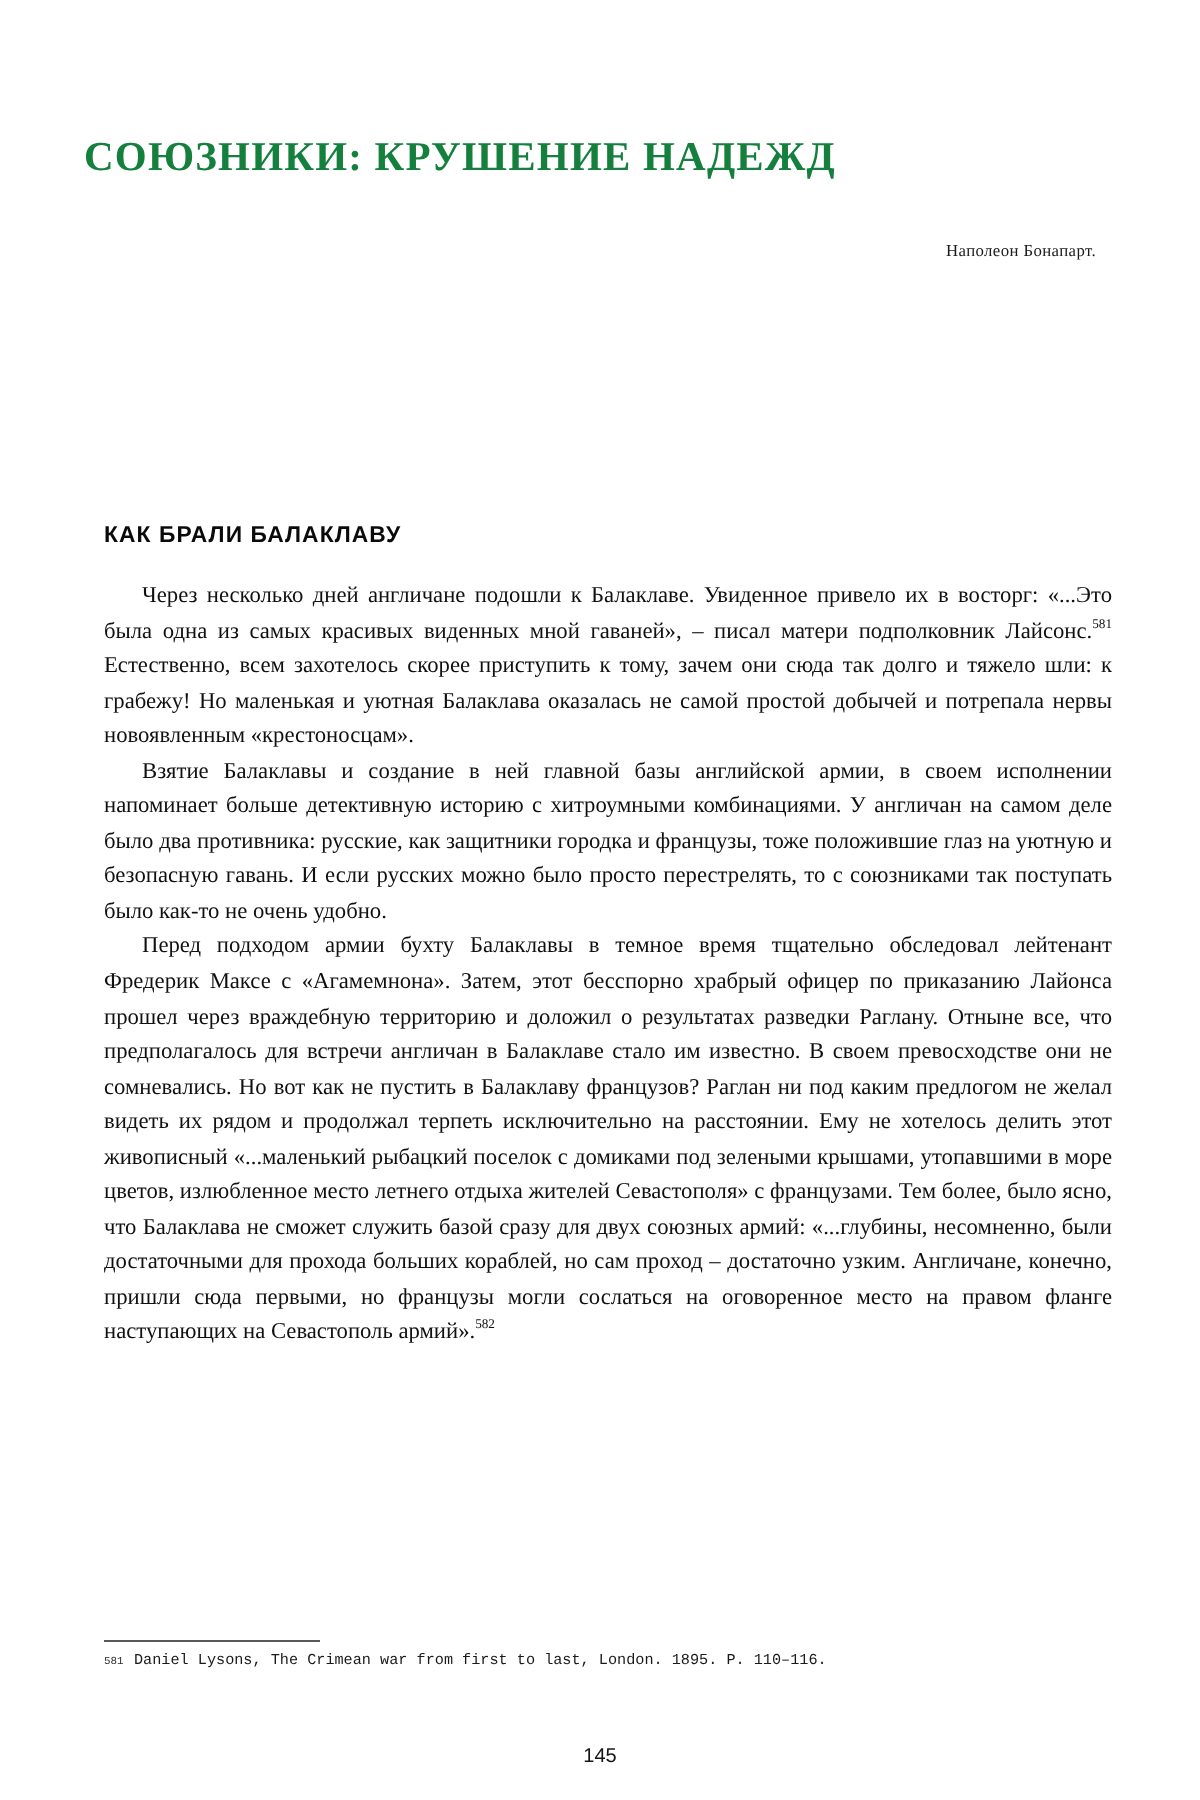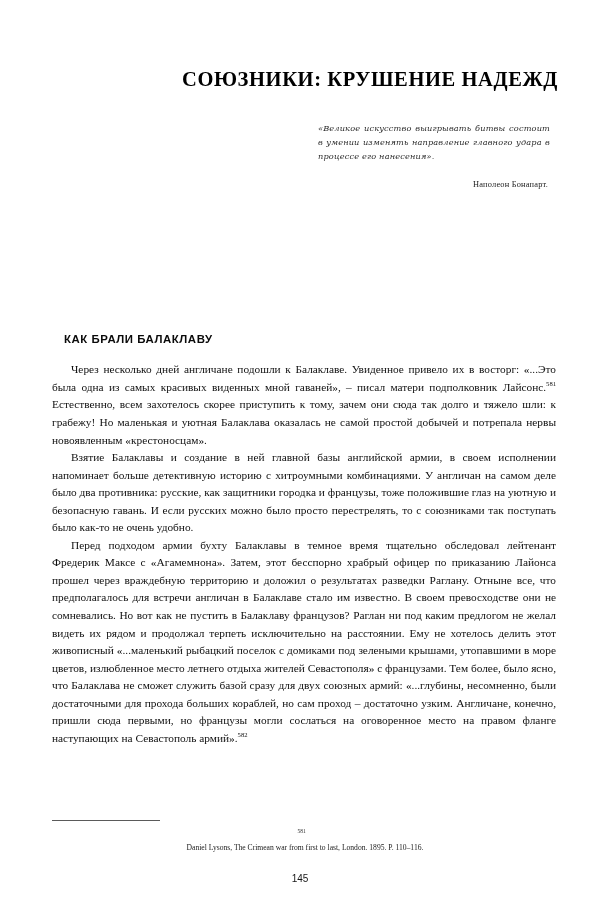--- a/index.html
+++ b/index.html
@@ -21,26 +21,26 @@
     width: 600px;
     height: 900px;
     box-sizing: border-box;
     padding: 0 42px;
   }
 
   
   .chapter-title {
     margin: 0;
     padding-top: 68px;
-    text-align: right;
+    text-align: left;
     font-family: "Liberation Serif", serif;
     font-size: 20.5px;
     font-weight: bold;
     letter-spacing: 0.6px;
-    color: #000000;
+    color: #15803d;
   }
 
   
   .epigraph {
     margin: 30px 8px 0 0;
     width: 232px;
     margin-left: auto;
     text-align: left;
   }
   .epigraph-text {
@@ -57,21 +57,21 @@
     text-align: right;
     font-family: Liberation Serif, serif;
     font-size: 8.4px;
     color: #1b1b1b;
     letter-spacing: 0.2px;
     padding-right: 2px;
   }
 
   
   .section-heading {
-    margin: 12px;
+    margin: 0;
     padding-top: 132px;
     font-family: "Liberation Sans", sans-serif;
     font-size: 11.4px;
     font-weight: bold;
     letter-spacing: 0.55px;
     color: #0a0a0a;
     padding-left: 10px;
   }
 
   
@@ -104,27 +104,26 @@
     top: 820px;
   }
   .footnote-rule {
     width: 108px;
     height: 1px;
     background: #5a5a5a;
     margin: 0 0 5px 0;
   }
   .footnote {
     display: flex;
-    align-items: center;
-    font-family: Liberation Serif, serif;
+    align-items: flex-start;
+    font-family: Liberation Mono, monospace;
     font-size: 7.6px;
     line-height: 1.52;
     color: #1a1a1a;
     margin-bottom: 1px;
-    flex-direction: column;
   }
   .footnote-num {
     width: 15px;
     flex: 0 0 15px;
     font-size: 5.4px;
     padding-top: 0.5px;
     color: #2b2b2b;
   }
   .footnote-text {
     flex: 1;
@@ -143,21 +142,20 @@
   }
 </style>
 </head>
 <body>
 
 <div class="page">
 
   <h1 class="chapter-title">СОЮЗНИКИ: КРУШЕНИЕ НАДЕЖД</h1>
 
   <div class="epigraph">
-    <div class="epigraph-text">«Великое искусство выигрывать битвы состоит в умении изменять направление главного удара в процессе его нанесения».</div>
     <div class="epigraph-author">Наполеон Бонапарт.</div>
   </div>
 
   <h2 class="section-heading">КАК БРАЛИ БАЛАКЛАВУ</h2>
 
   <div class="body-copy">
 
     <p class="para"><span>Через несколько дней англичане подошли к Балаклаве. Увиденное привело их в восторг: «...Это была одна из самых красивых виденных мной гаваней», – писал матери подполковник Лайсонс.</span><sup class="fn">581</sup><span> Естественно, всем захотелось скорее приступить к тому, зачем они сюда так долго и тяжело шли: к грабежу! Но маленькая и уютная Балаклава оказалась не самой простой добычей и потрепала нервы новоявленным «крестоносцам».</span></p>
 
     <p class="para"><span>Взятие Балаклавы и создание в ней главной базы английской армии, в своем ис­полнении напоминает больше детективную историю с хитроумными комбинациями. У англичан на самом деле было два противника: русские, как защитники городка и французы, тоже положившие глаз на уютную и безопасную гавань. И если русских можно было просто перестрелять, то с союзниками так поступать было как-то не очень удобно.</span></p>

